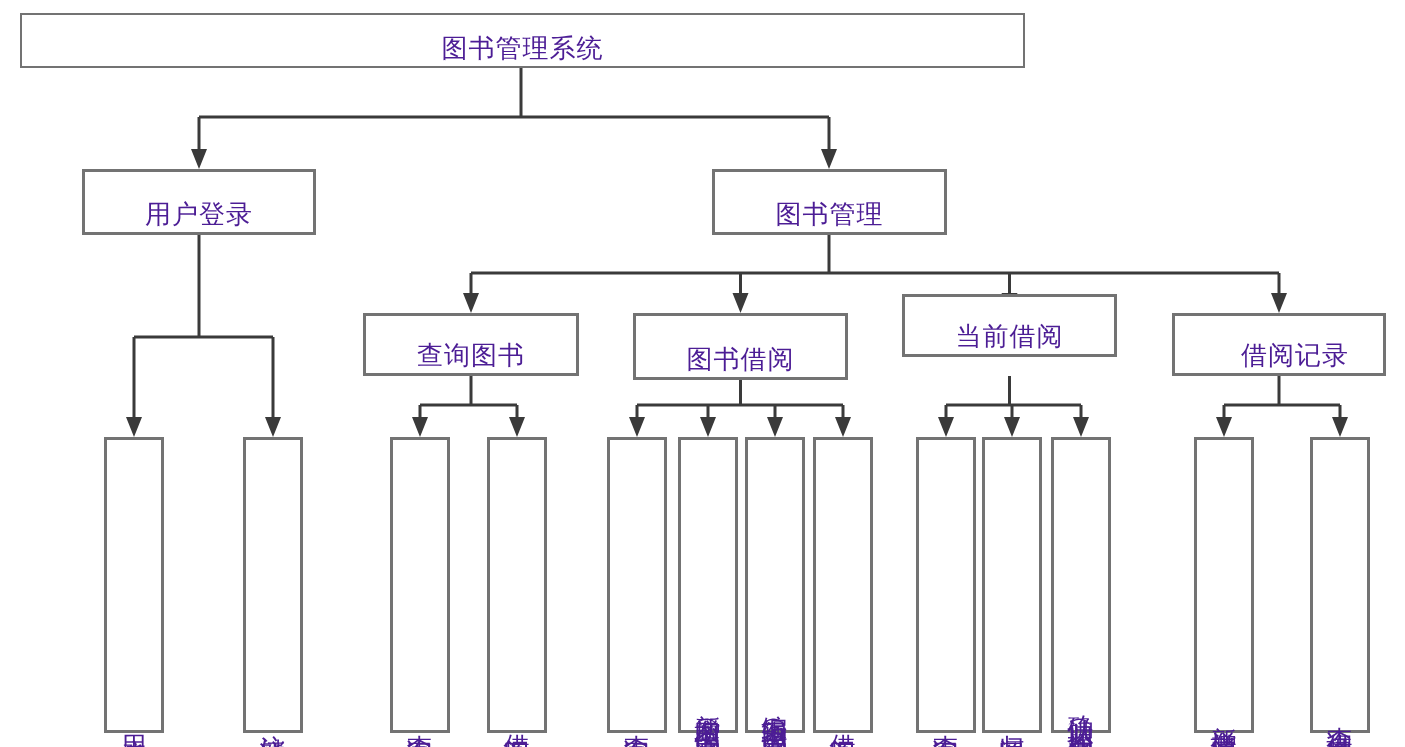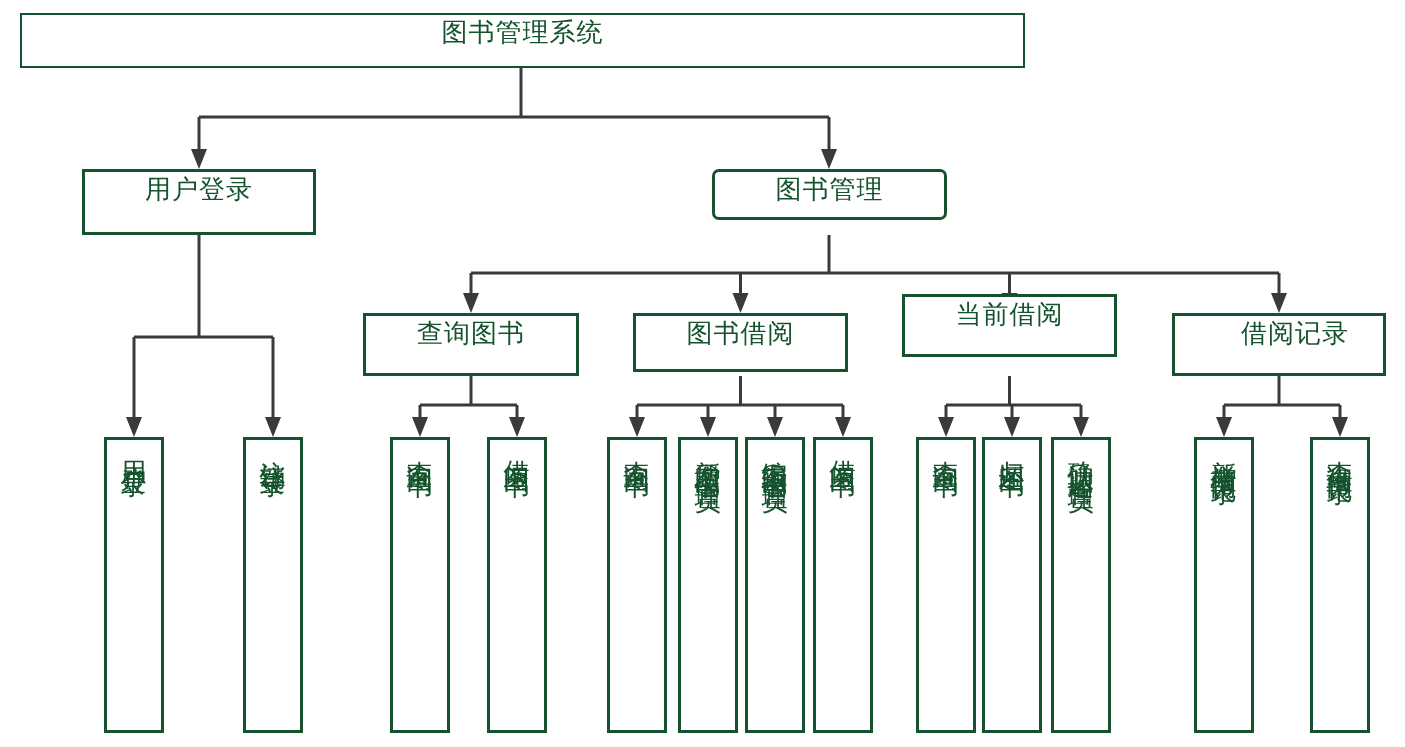--- a/index.html
+++ b/index.html
@@ -12,24 +12,24 @@
     position: relative;
     width: 1405px;
     height: 747px;
     background: #ffffff;
     overflow: hidden;
   }
   .node {
     position: absolute;
     box-sizing: border-box;
     background: #ffffff;
-    border: 3px solid #14532d;
-    color: #14532d;
+    border: 3px solid #737373;
+    color: #4c1d95;
     display: flex;
-    align-items: flex-start;
+    align-items: flex-end;
     justify-content: center;
   }
   .hbox {
     font-size: 26px;
     letter-spacing: 1px;
     white-space: nowrap;
   }
   .root-box {
     border-width: 2px;
   }
@@ -86,28 +86,28 @@
              M1216 417 L1232 417 L1224 437 Z M1332 417 L1348 417 L1340 437 Z"></path>
   </svg>
 
   <div class="node hbox root-box" style="left:20px; top:13px; width:1005px; height:55px;">
     <span>图书管理系统</span>
   </div>
 
   <div class="node hbox" style="left:82px; top:169px; width:234px; height:66px;">
     <span>用户登录</span>
   </div>
-  <div class="node hbox" style="left:712px; top:169px; width:235px; height:51px;border-radius:7px;">
+  <div class="node hbox" style="left:712px; top:169px; width:235px; height:66px;">
     <span>图书管理</span>
   </div>
 
   <div class="node hbox" style="left:363px; top:313px; width:216px; height:63px;">
     <span>查询图书</span>
   </div>
-  <div class="node hbox" style="left:633px; top:313px; width:215px; height:59px;">
+  <div class="node hbox" style="left:633px; top:313px; width:215px; height:67px;">
     <span>图书借阅</span>
   </div>
   <div class="node hbox" style="left:902px; top:294px; width:215px; height:63px;">
     <span>当前借阅</span>
   </div>
   <div class="node hbox" style="left:1172px; top:313px; width:214px; height:63px;padding-left:32px;">
     <span>借阅记录</span>
   </div>
 
   <div class="node vbox" style="left:104px;">

